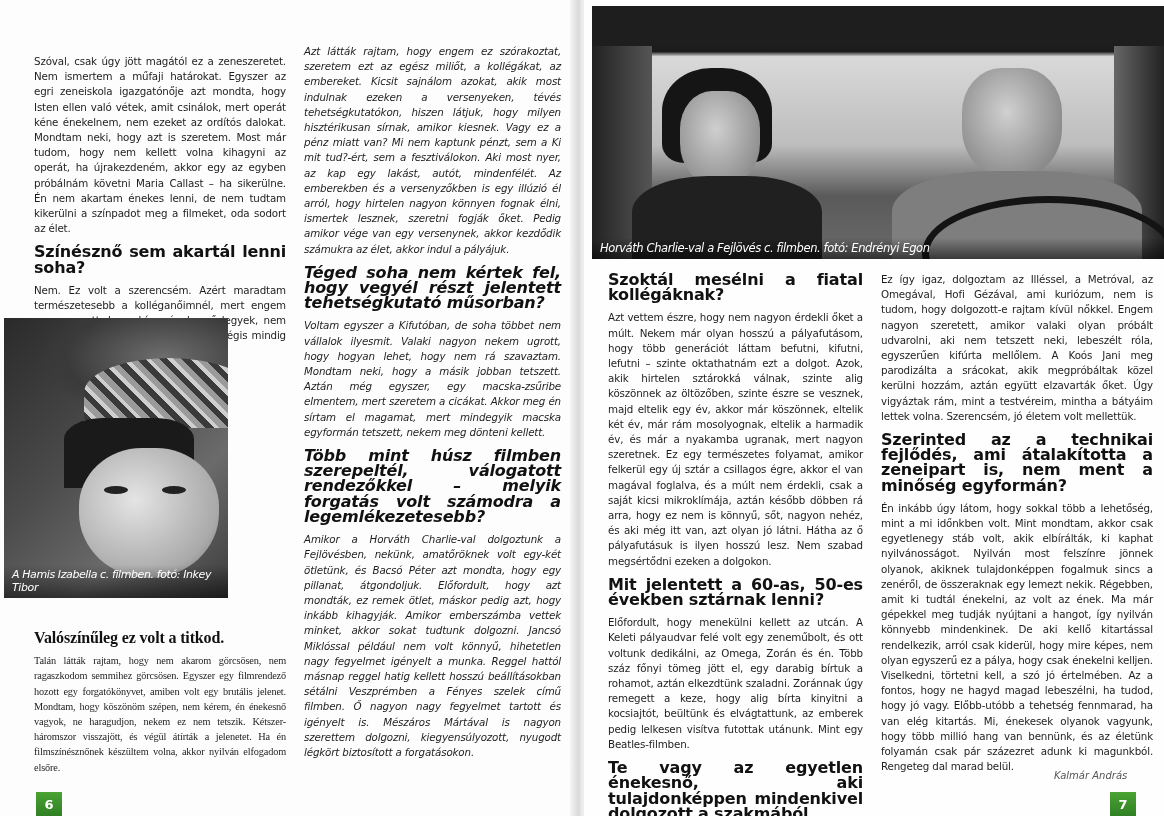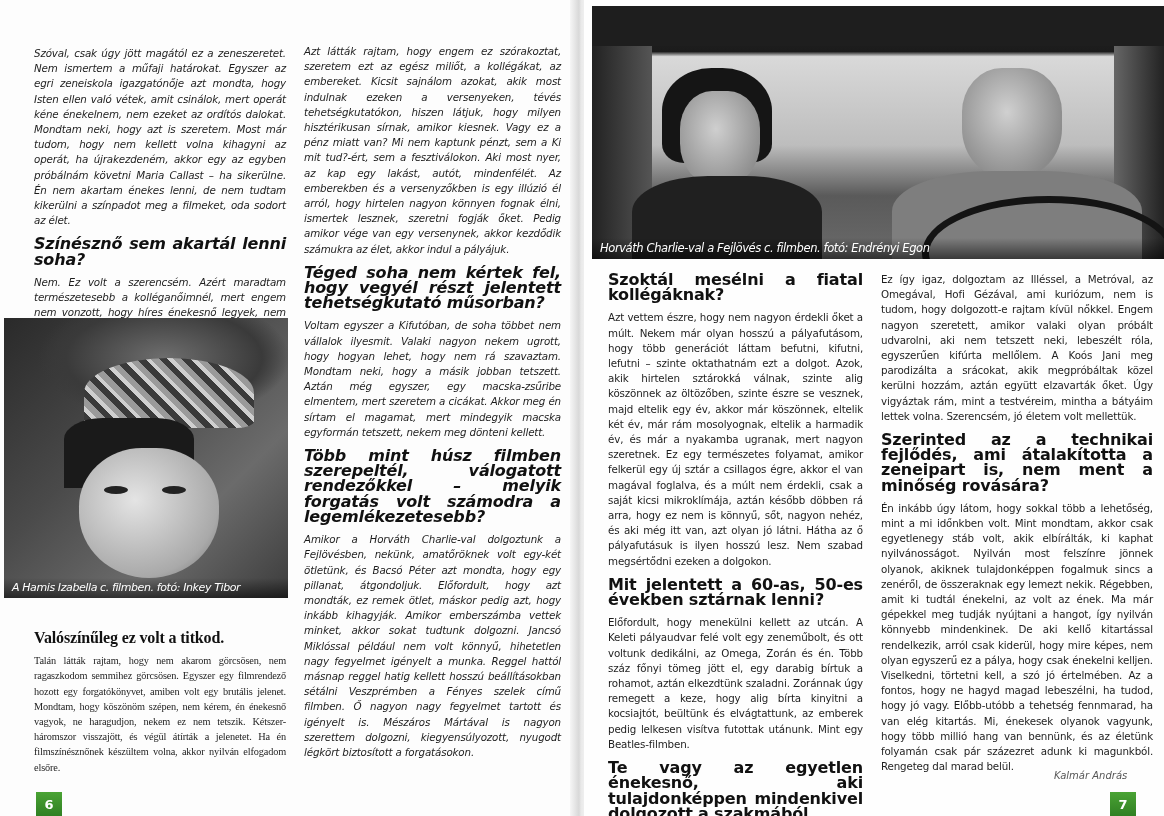--- a/index.html
+++ b/index.html
@@ -25,27 +25,27 @@
   .pagenum { position:absolute; width:26px; height:26px; background:linear-gradient(#4aa334,#2e7d22);
     color:#fff; font-weight:bold; font-size:13px; text-align:center; line-height:26px; }
 
   .signature { position:absolute; font-style:italic; font-size:10px; color:#555; }
 </style>
 </head>
 <body>
 
 <div class="page-left">
 
-  <div class="col" style="left:34px; top:46px; width:252px;font-style:italic;">
+  <div class="col" style="left:34px; top:54px; width:252px;">
     <p>Szóval, csak úgy jött magától ez a zeneszeretet. Nem ismertem a műfaji határokat. Egyszer az egri zeneiskola igazgatónője azt mondta, hogy Isten ellen való vétek, amit csinálok, mert operát kéne énekelnem, nem ezeket az ordítós dalokat. Mondtam neki, hogy azt is szeretem. Most már tudom, hogy nem kellett volna kihagyni az operát, ha újrakezdeném, akkor egy az egyben próbálnám követni Maria Callast – ha sikerülne. Én nem akartam énekes lenni, de nem tudtam kikerülni a színpadot meg a filmeket, oda sodort az élet.</p>
     <h3>Színésznő sem akartál lenni soha?</h3>
     <p>Nem. Ez volt a szerencsém. Azért maradtam természetesebb a kolléganőimnél, mert engem nem vonzott, hogy híres énekesnő legyek, nem vonzott az, hogy színésznő legyek, mégis mindig vittek.</p>
   </div>
 
-  <div class="photo" style="left:4px; top:318px; width:284px; height:280px;
+  <div class="photo" style="left:4px; top:318px; width:224px; height:280px;
        background:
          radial-gradient(ellipse 60px 40px at 120px 145px, #e8e8e8, transparent 70%),
          radial-gradient(ellipse 55px 70px at 130px 160px, #cfcfcf, #8a8a8a 60%, transparent 80%),
          radial-gradient(ellipse 140px 70px at 160px 40px, #6e6e6e, #3a3a3a 70%, transparent 90%),
          linear-gradient(135deg,#2a2a2a 0%,#4a4a4a 40%,#6b6b6b 70%,#3c3c3c 100%);">
     <div style="position:absolute;left:80px;top:40px;width:170px;height:70px;border-radius:50% 50% 10% 10%;
          background:repeating-linear-gradient(45deg,#9a9a9a 0 6px,#3a3a3a 6px 12px,#cfcfcf 12px 16px);"></div>
     <div style="position:absolute;left:60px;top:100px;width:130px;height:70px;background:#1a1a1a;border-radius:30% 30% 0 0;"></div>
     <div style="position:absolute;left:75px;top:130px;width:140px;height:130px;border-radius:45% 45% 50% 50%;
          background:radial-gradient(ellipse at 40% 40%,#e4e4e4,#a9a9a9 70%,#666);"></div>
@@ -91,20 +91,20 @@
   <div class="col" style="left:24px; top:272px; width:255px;">
     <h3>Szoktál mesélni a fiatal kollégáknak?</h3>
     <p>Azt vettem észre, hogy nem nagyon érdekli őket a múlt. Nekem már olyan hosszú a pályafutásom, hogy több generációt láttam befutni, kifutni, lefutni – szinte oktathatnám ezt a dolgot. Azok, akik hirtelen sztárokká válnak, szinte alig köszönnek az öltözőben, szinte észre se vesznek, majd eltelik egy év, akkor már köszönnek, eltelik két év, már rám mosolyognak, eltelik a harmadik év, és már a nyakamba ugranak, mert nagyon szeretnek. Ez egy természetes folyamat, amikor felkerül egy új sztár a csillagos égre, akkor el van magával foglalva, és a múlt nem érdekli, csak a saját kicsi mikroklímája, aztán később döbben rá arra, hogy ez nem is könnyű, sőt, nagyon nehéz, és aki még itt van, azt olyan jó látni. Hátha az ő pályafutásuk is ilyen hosszú lesz. Nem szabad megsértődni ezeken a dolgokon.</p>
     <h3>Mit jelentett a 60-as, 50-es években sztárnak lenni?</h3>
     <p>Előfordult, hogy menekülni kellett az utcán. A Keleti pályaudvar felé volt egy zeneműbolt, és ott voltunk dedikálni, az Omega, Zorán és én. Több száz főnyi tömeg jött el, egy darabig bírtuk a rohamot, aztán elkezdtünk szaladni. Zoránnak úgy remegett a keze, hogy alig bírta kinyitni a kocsiajtót, beültünk és elvágtattunk, az emberek pedig lelkesen visítva futottak utánunk. Mint egy Beatles-filmben.</p>
     <h3>Te vagy az egyetlen énekesnő, aki tulajdonképpen mindenkivel dolgozott a szakmából.</h3>
   </div>
 
   <div class="col" style="left:297px; top:272px; width:272px;">
     <p>Ez így igaz, dolgoztam az Illéssel, a Metróval, az Omegával, Hofi Gézával, ami kuriózum, nem is tudom, hogy dolgozott-e rajtam kívül nőkkel. Engem nagyon szeretett, amikor valaki olyan próbált udvarolni, aki nem tetszett neki, lebeszélt róla, egyszerűen kifúrta mellőlem. A Koós Jani meg parodizálta a srácokat, akik megpróbáltak közel kerülni hozzám, aztán együtt elzavarták őket. Úgy vigyáztak rám, mint a testvéreim, mintha a bátyáim lettek volna. Szerencsém, jó életem volt mellettük.</p>
-    <h3>Szerinted az a technikai fejlődés, ami átalakította a zeneipart is, nem ment a minőség rovására?</h3>
+    <h3>Szerinted az a technikai fejlődés, ami átalakította a zeneipart is, nem ment a minőség egyformán?</h3>
     <p>Én inkább úgy látom, hogy sokkal több a lehetőség, mint a mi időnkben volt. Mint mondtam, akkor csak egyetlenegy stáb volt, akik elbírálták, ki kaphat nyilvánosságot. Nyilván most felszínre jönnek olyanok, akiknek tulajdonképpen fogalmuk sincs a zenéről, de összeraknak egy lemezt nekik. Régebben, amit ki tudtál énekelni, az volt az ének. Ma már gépekkel meg tudják nyújtani a hangot, így nyilván könnyebb mindenkinek. De aki kellő kitartással rendelkezik, arról csak kiderül, hogy mire képes, nem olyan egyszerű ez a pálya, hogy csak énekelni kelljen. Viselkedni, törtetni kell, a szó jó értelmében. Az a fontos, hogy ne hagyd magad lebeszélni, ha tudod, hogy jó vagy. Előbb-utóbb a tehetség fennmarad, ha van elég kitartás. Mi, énekesek olyanok vagyunk, hogy több millió hang van bennünk, és az életünk folyamán csak pár százezret adunk ki magunkból. Rengeteg dal marad belül.</p>
   </div>
 
   <div class="signature" style="left:470px; top:770px;font-style:italic;">Kalmár András</div>
 
   <div class="pagenum" style="left:526px; top:792px;">7</div>
 </div>
 
 </body></html>

